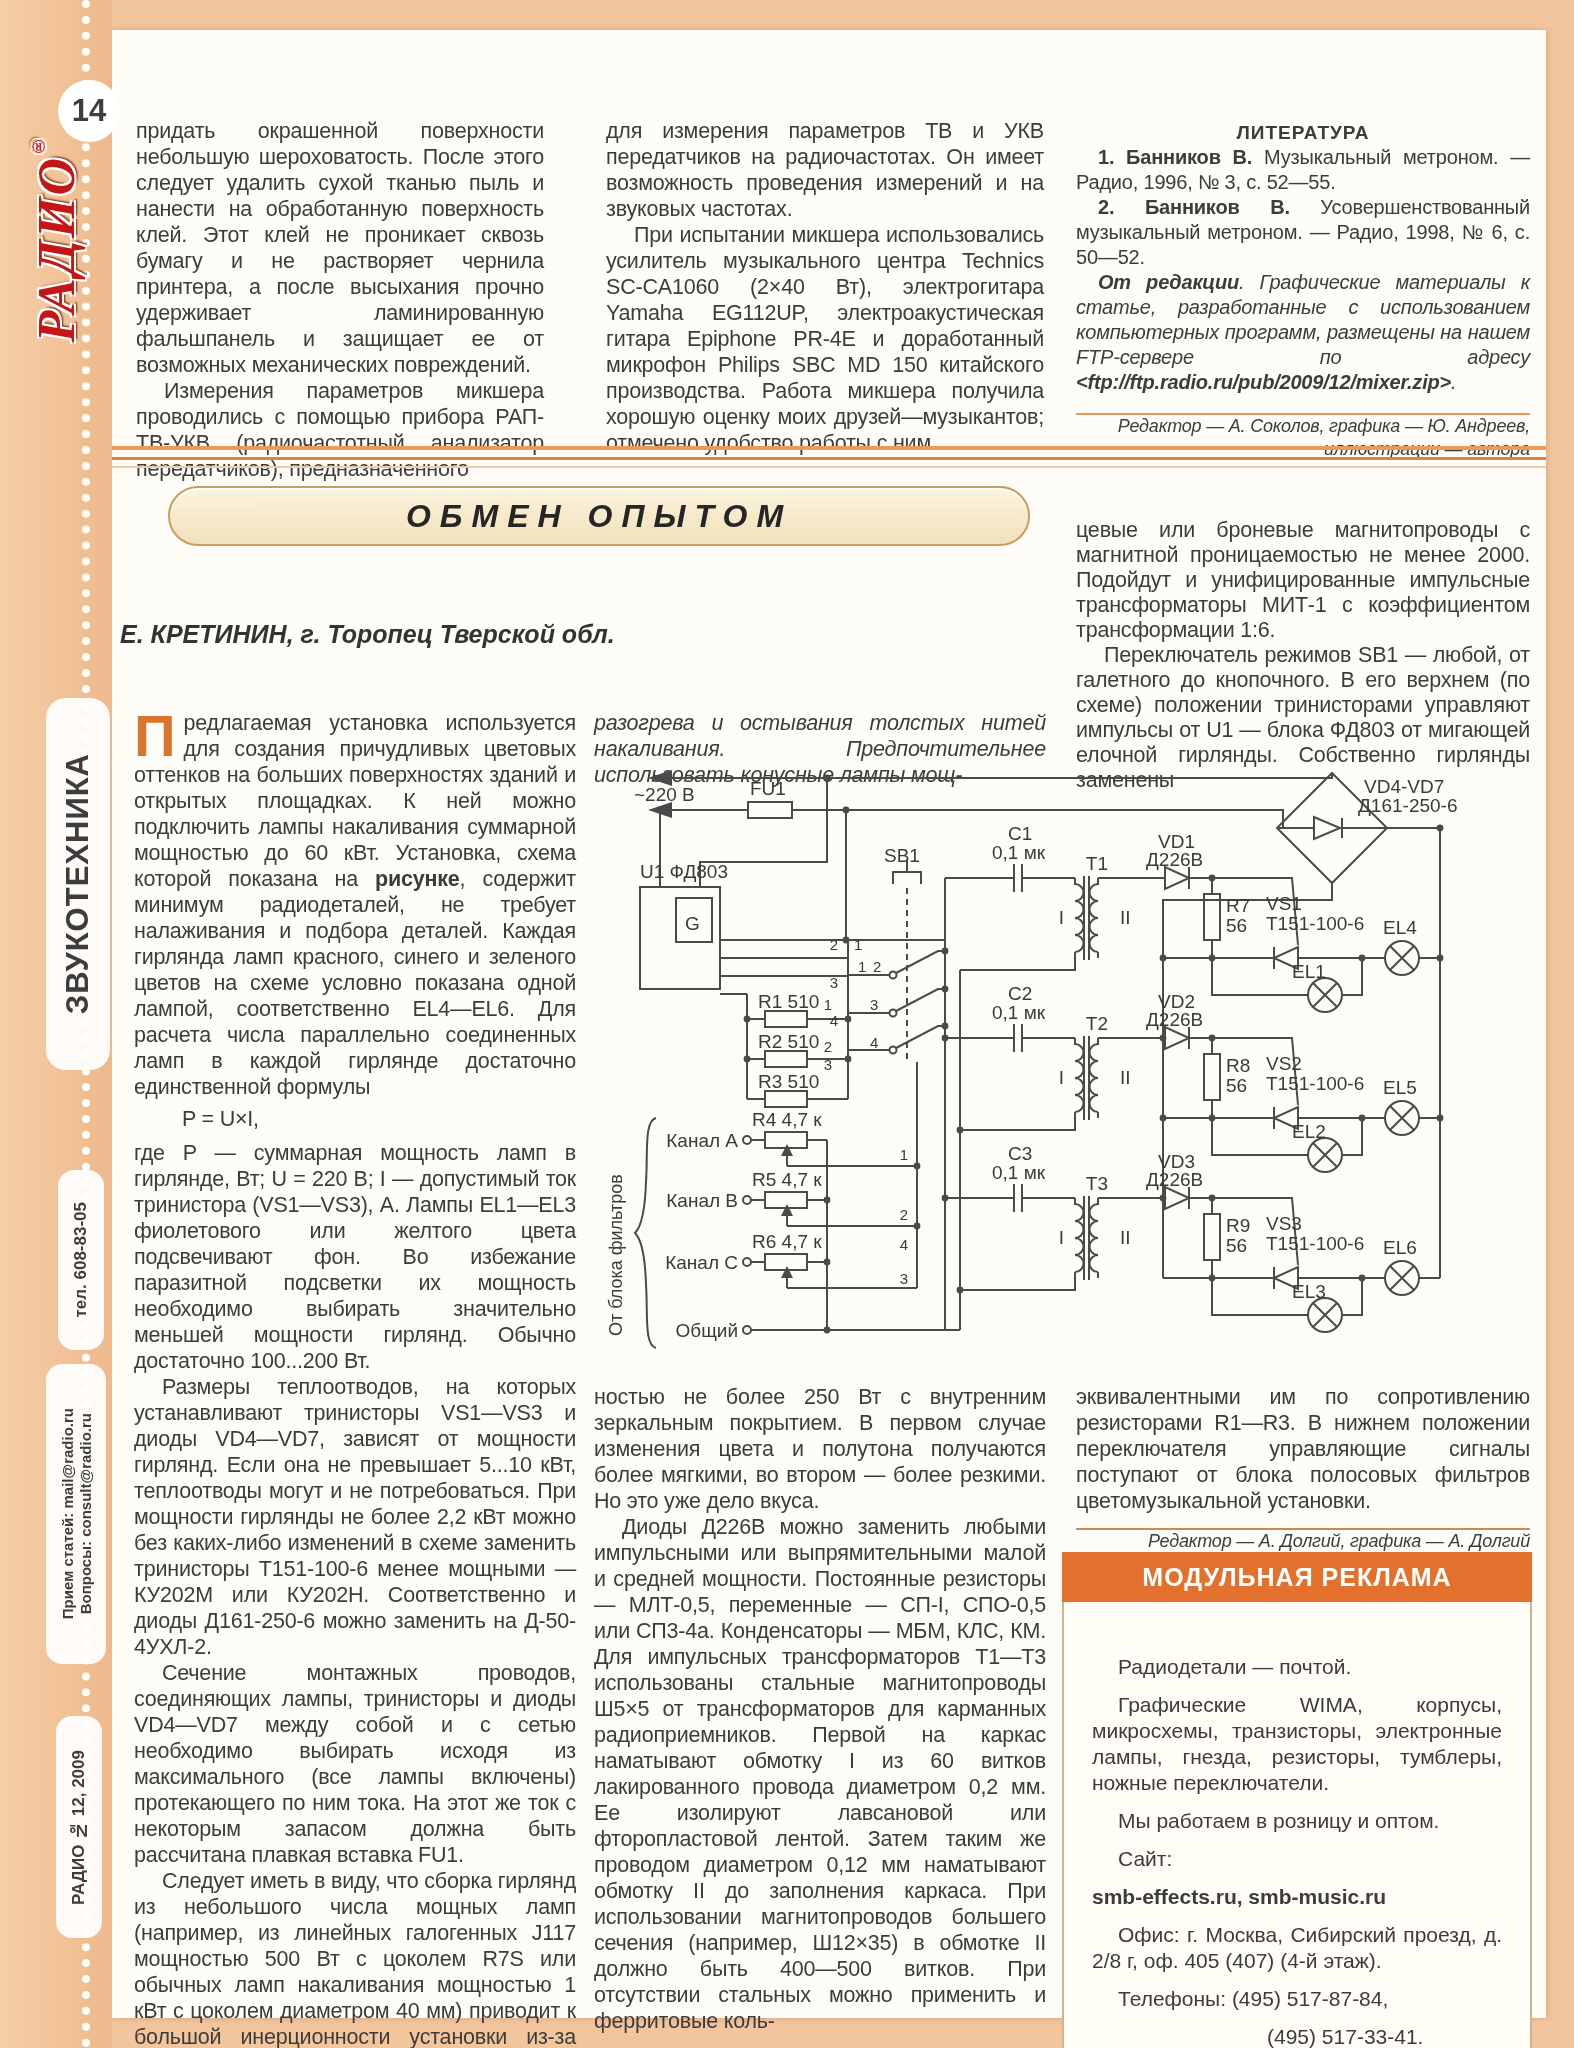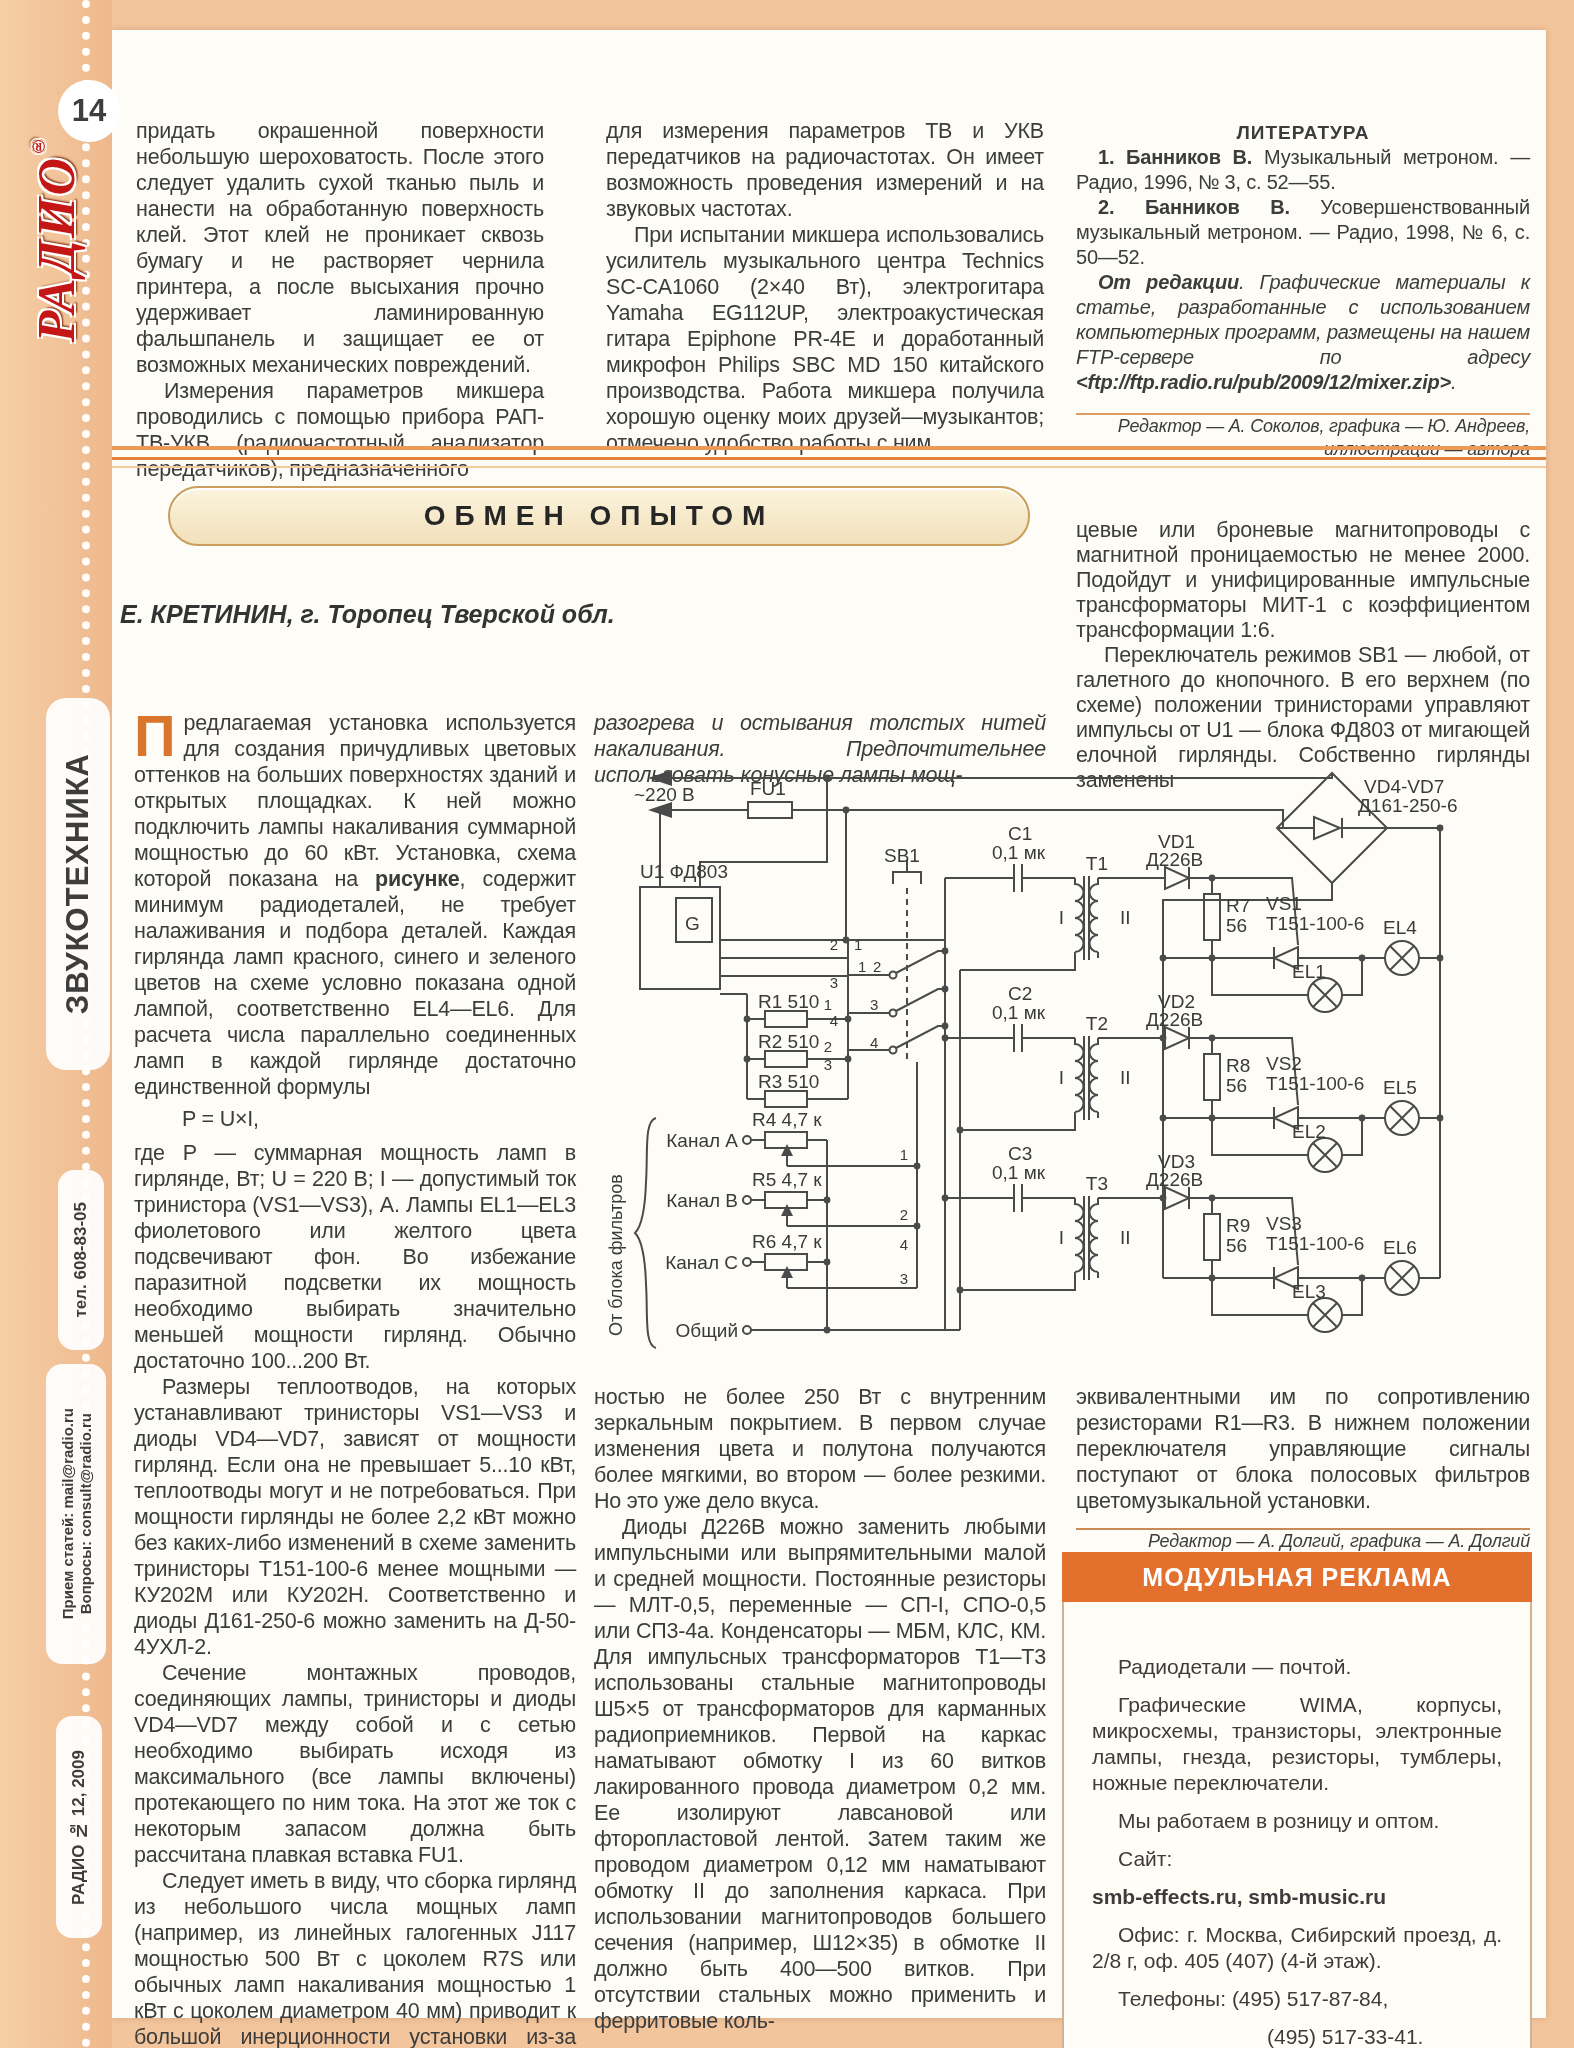--- a/index.html
+++ b/index.html
@@ -45,24 +45,24 @@
   .cred-div{border-top:2px solid #df9a62;margin-top:18px;}
   .credit{font-style:italic;font-size:18px;text-align:right;margin-top:6px;line-height:23px;}
   
   .rule{position:absolute;left:112px;width:1434px;height:0;}
   .r1{top:446px;border-top:4px solid #ec9a55;}
   .r2{top:457px;border-top:3px solid #e5803c;}
   .r3{top:466px;border-top:2px solid #f5c9a0;}
   .badge{position:absolute;left:168px;top:486px;width:858px;height:56px;border-radius:30px;
          background:linear-gradient(#fbf4de,#f2e0ba);border:2px solid #c99e5c;
          display:flex;align-items:center;justify-content:center;box-shadow:inset 0 2px 0 #fff;}
-  .badge span{font-size:28px;font-weight:bold;letter-spacing:9px;color:#262626;}
+  .badge span{font-size:32px;font-weight:bold;letter-spacing:9px;color:#262626;font-style:italic;}
   .title{position:absolute;left:120px;top:550px;font-size:60px;font-weight:bold;
          letter-spacing:-1px;color:#242424;white-space:nowrap;}
-  .author{position:absolute;left:120px;top:600px;font-size:25px;font-weight:bold;
+  .author{position:absolute;left:120px;top:620px;font-size:25px;font-weight:bold;
           font-style:italic;color:#333;}
   .dc{float:left;font-size:58px;line-height:46px;font-weight:bold;color:#d9752c;
       margin:3px 8px 0 0;}
   .formula{margin:6px 0 8px 0 !important;text-indent:48px;text-align:left;}
   
   .schem{position:absolute;left:585px;top:752px;}
   .sch{stroke:#4a4a4a;stroke-width:2;fill:none;}
   .schf{fill:#4a4a4a;stroke:none;}
   .dot{fill:#4a4a4a;stroke:none;}
   .oc{fill:#fdfcf6;stroke:#4a4a4a;stroke-width:2;}

